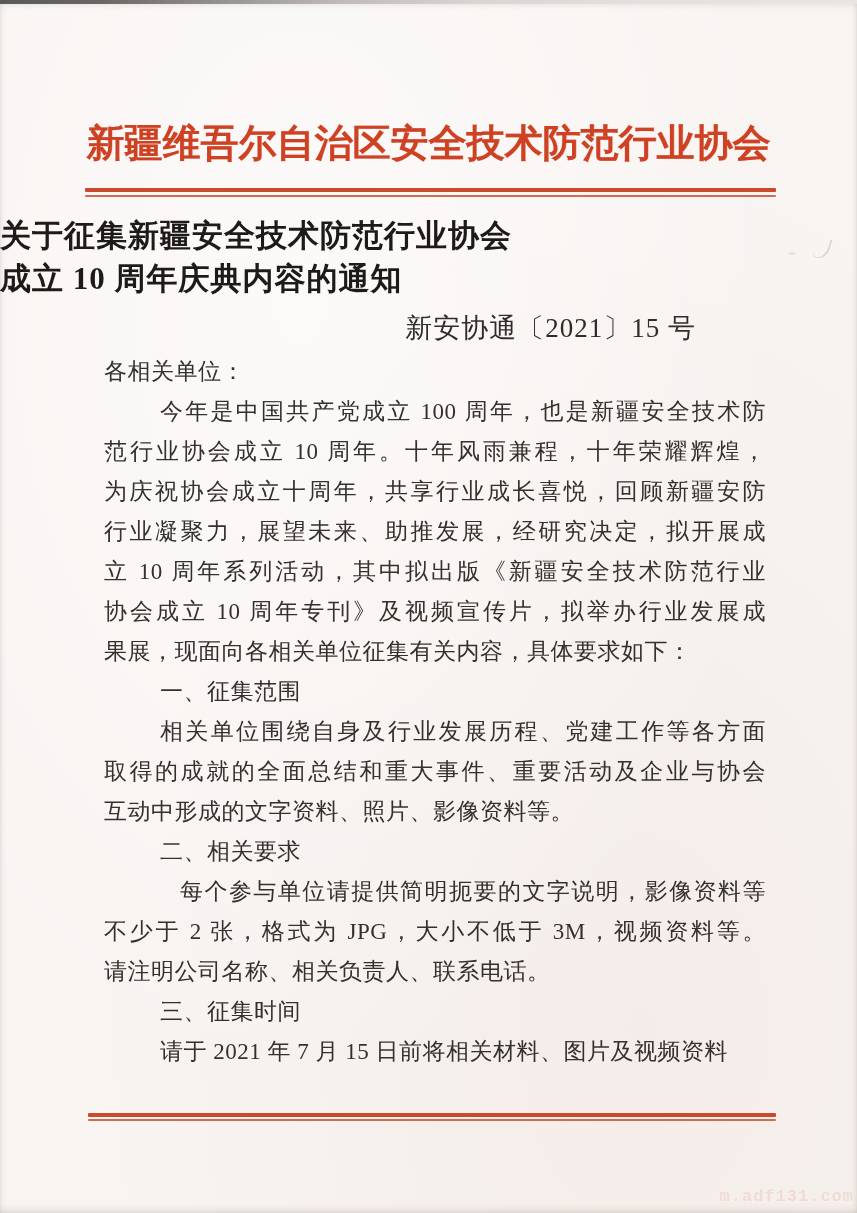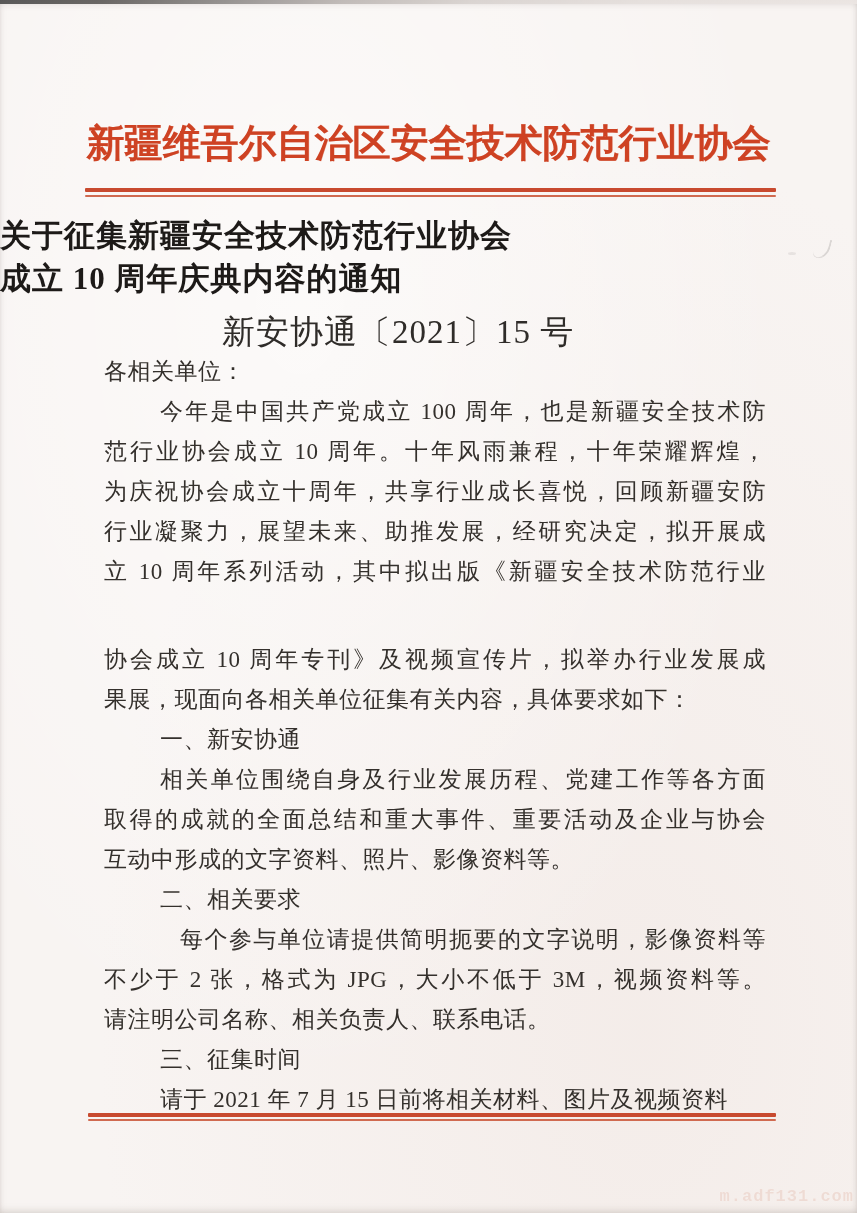--- a/index.html
+++ b/index.html
@@ -78,22 +78,22 @@
     color: #1d1a18;
     letter-spacing: 1px;
   }
   .doc-number {
     position: absolute;
     top: 310px;
     left: 100px;
     width: 662px;
     box-sizing: border-box;
     padding-right: 66px;
-    text-align: center;
-    font-size: 33px;
+    text-align: right;
+    font-size: 27px;
     color: #2f2c29;
     letter-spacing: 1px;
   }
   .body-text {
     position: absolute;
     top: 352px;
     left: 104px;
     width: 662px;
     font-size: 23px;
     color: #34302c;
@@ -167,23 +167,23 @@
 
   <div class="doc-number">新安协通〔2021〕15 号</div>
 
   <div class="body-text">
       <div class="line" style="padding-left: 0px;">各相关单位：</div>
       <div class="line just" style="padding-left: 56px;">今年是中国共产党成立 100 周年，也是新疆安全技术防</div>
       <div class="line just" style="padding-left: 0px;">范行业协会成立 10 周年。十年风雨兼程，十年荣耀辉煌，</div>
       <div class="line just" style="padding-left: 0px;">为庆祝协会成立十周年，共享行业成长喜悦，回顾新疆安防</div>
       <div class="line just" style="padding-left: 0px;">行业凝聚力，展望未来、助推发展，经研究决定，拟开展成</div>
       <div class="line just" style="padding-left: 0px;">立 10 周年系列活动，其中拟出版《新疆安全技术防范行业</div>
-      <div class="line just" style="padding-left: 0px; margin-top: 48px;">协会成立 10 周年专刊》及视频宣传片，拟举办行业发展成</div>
+      <div class="line just" style="padding-left: 0px;">协会成立 10 周年专刊》及视频宣传片，拟举办行业发展成</div>
       <div class="line" style="padding-left: 0px;">果展，现面向各相关单位征集有关内容，具体要求如下：</div>
-      <div class="line" style="padding-left: 56px;">一、新安协通</div>
+      <div class="line" style="padding-left: 56px;">一、征集范围</div>
       <div class="line just" style="padding-left: 56px;">相关单位围绕自身及行业发展历程、党建工作等各方面</div>
       <div class="line just" style="padding-left: 0px;">取得的成就的全面总结和重大事件、重要活动及企业与协会</div>
       <div class="line" style="padding-left: 0px;">互动中形成的文字资料、照片、影像资料等。</div>
       <div class="line" style="padding-left: 56px;">二、相关要求</div>
       <div class="line just" style="padding-left: 76px;">每个参与单位请提供简明扼要的文字说明，影像资料等</div>
       <div class="line just" style="padding-left: 0px;">不少于 2 张，格式为 JPG，大小不低于 3M，视频资料等。</div>
       <div class="line" style="padding-left: 0px;">请注明公司名称、相关负责人、联系电话。</div>
       <div class="line" style="padding-left: 56px;">三、征集时间</div>
       <div class="line" style="padding-left: 56px;">请于 2021 年 7 月 15 日前将相关材料、图片及视频资料</div>
     </div>

